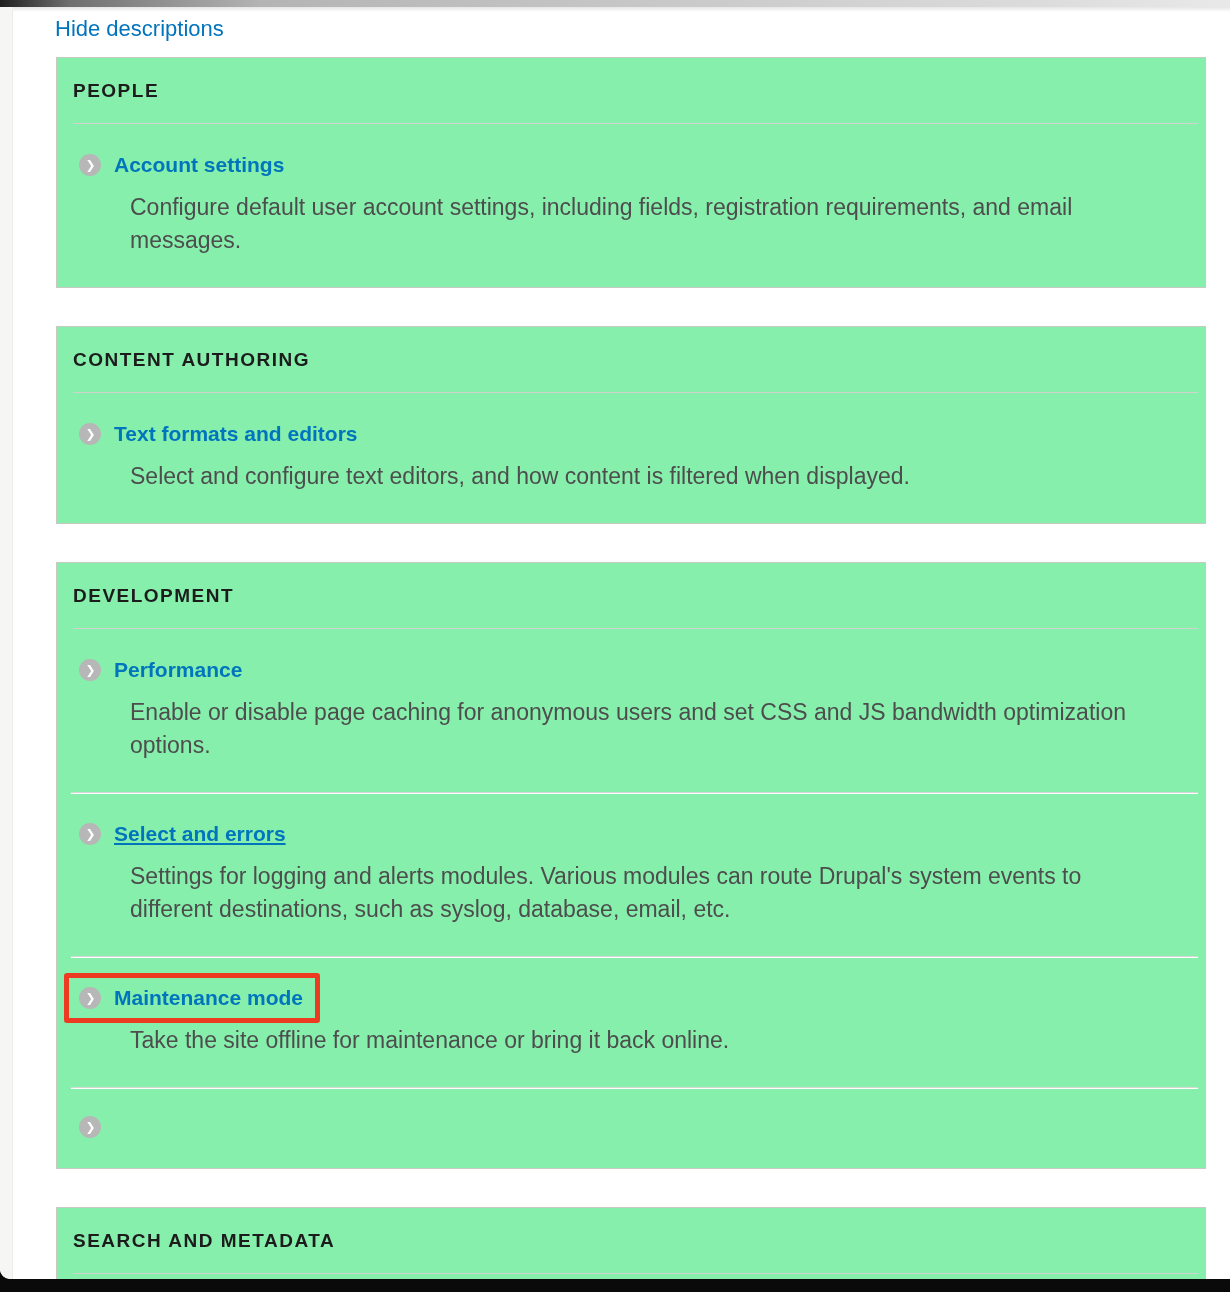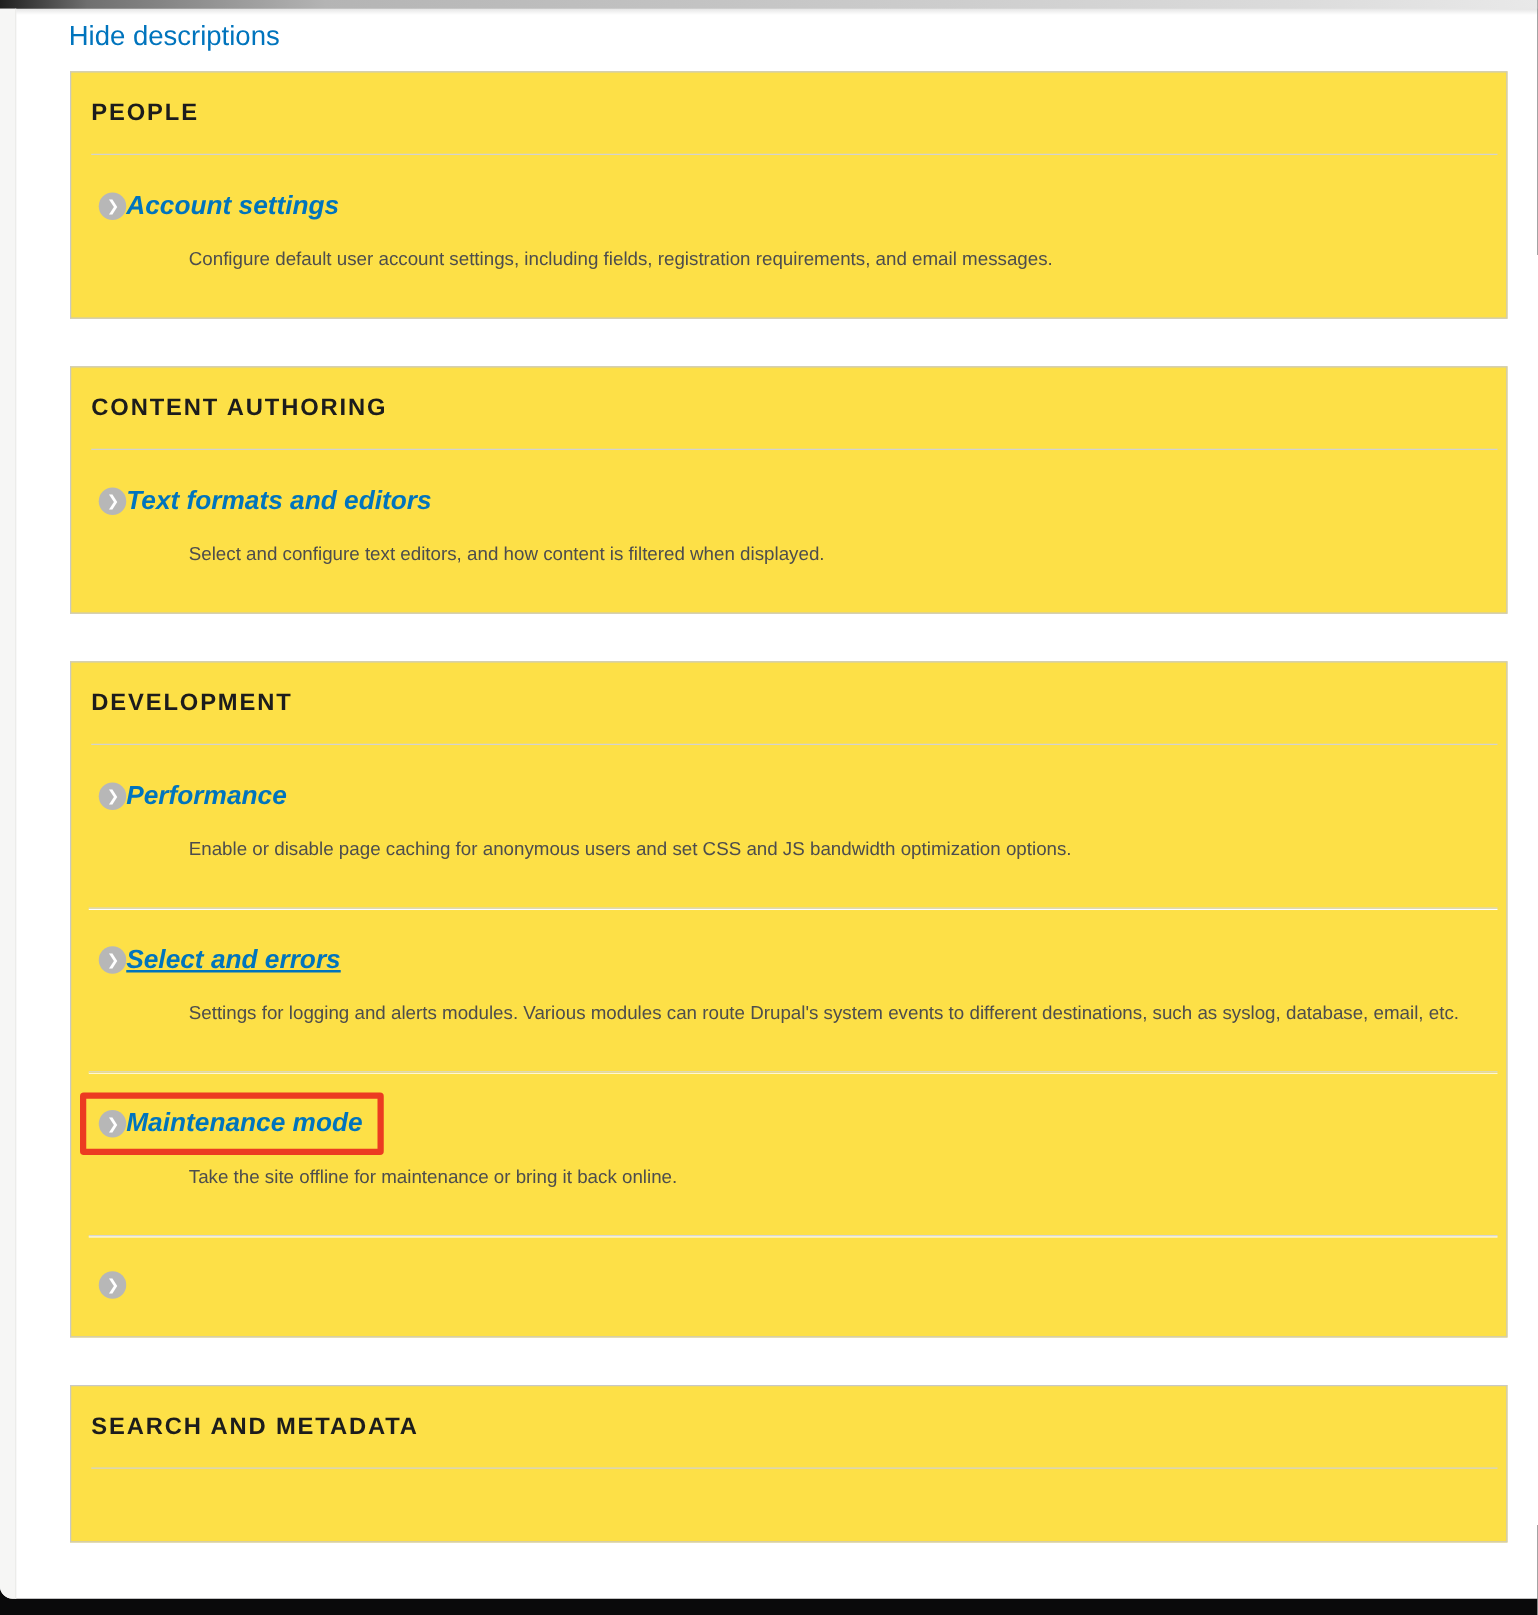--- a/index.html
+++ b/index.html
@@ -26,21 +26,21 @@
   .left-edge{
     position:absolute;left:0;top:7px;bottom:0;width:12px;
     background:#f6f6f5;border-right:1px solid #ececea;
   }
   .wrap{position:relative;padding:0 24px 0 56px;}
   .toggle-link{
     display:inline-block;margin:5px 0 16px -1px;
     font-size:22px;line-height:24px;color:#0074bd;text-decoration:none;cursor:pointer;
   }
   .panel{
-    background:#fde047;border:1px solid #c9c9c4;margin-bottom:38px;
+    background:#86efac;border:1px solid #c9c9c4;margin-bottom:38px;
   }
   .panel-title{
     padding:21px 16px 0 16px;margin:0;
     font-size:19px;line-height:23px;font-weight:bold;letter-spacing:1.5px;color:#1c1c1c;
   }
   .title-divider{
     border:0;border-top:1px solid #d2d2d0;margin:21px 7px 0 16px;
   }
   .item-divider{
     border:0;border-top:1px solid #d6d6d4;margin:0 7px 0 14px;
@@ -48,26 +48,26 @@
   }
   .item{padding:28px 16px 30px 16px;}
   .link-row{display:flex;align-items:center;margin-left:6px;}
   .disc-icon{
     flex:0 0 auto;width:22px;height:22px;border-radius:50%;
     background:#b7b7b7;color:#ffffff;
     display:flex;align-items:center;justify-content:center;
     font-size:12px;font-weight:bold;line-height:1;padding-left:1px;box-sizing:border-box;
   }
   .item-link{
-    font-size:21px;line-height:26px;font-weight:bold;
-    color:#0074bd;text-decoration:none;cursor:pointer;white-space:nowrap;font-style:italic;
+    margin-left:13px;font-size:21px;line-height:26px;font-weight:bold;
+    color:#0074bd;text-decoration:none;cursor:pointer;white-space:nowrap;
   }
   .item-link.underlined{text-decoration:underline;}
   .item-desc{
-    margin:13px 0 0 78px;font-size:15px;line-height:33px;color:#4d4d4d;
+    margin:13px 0 0 57px;font-size:23px;line-height:33px;color:#4d4d4d;
     max-width:1020px;
   }
   
   .hl-wrap{
     display:inline-flex;align-items:center;
     border:5px solid #ec3b21;border-radius:3px;
     padding:7px 12px 7px 10px;
     margin:-12px 0 -12px -15px;
     background:transparent;
   }

